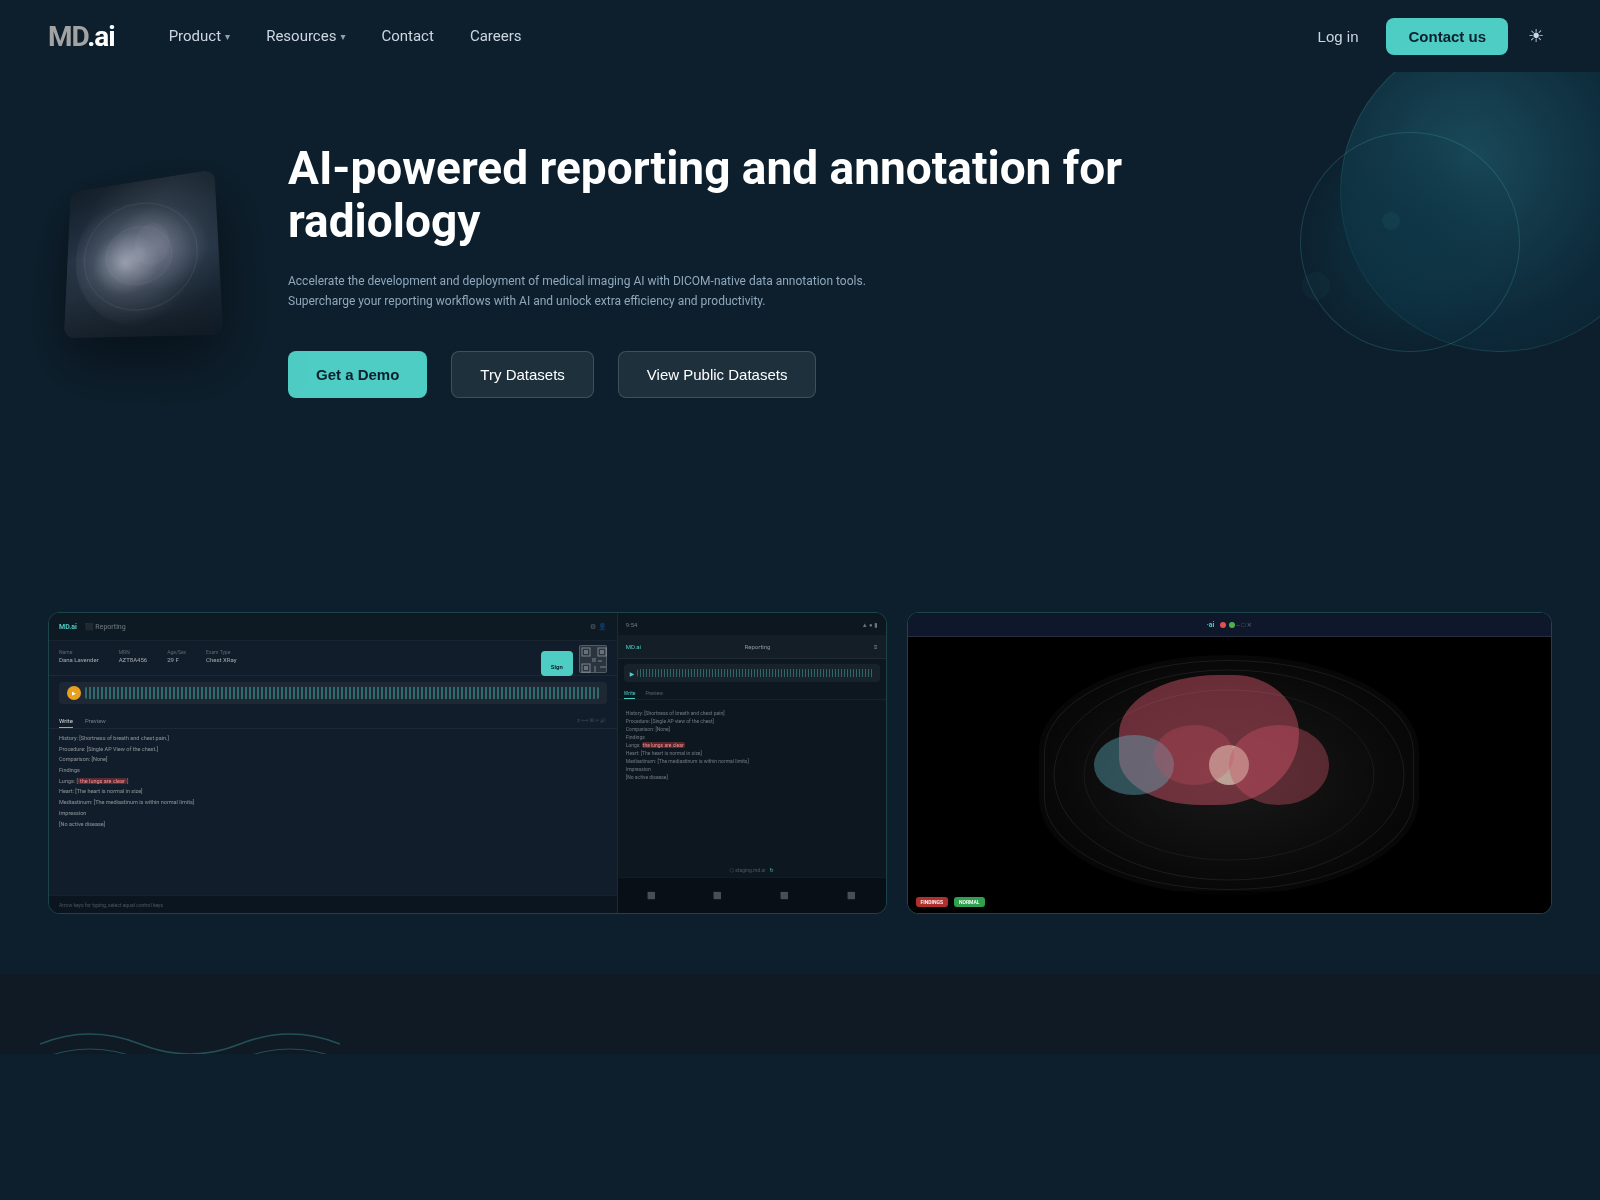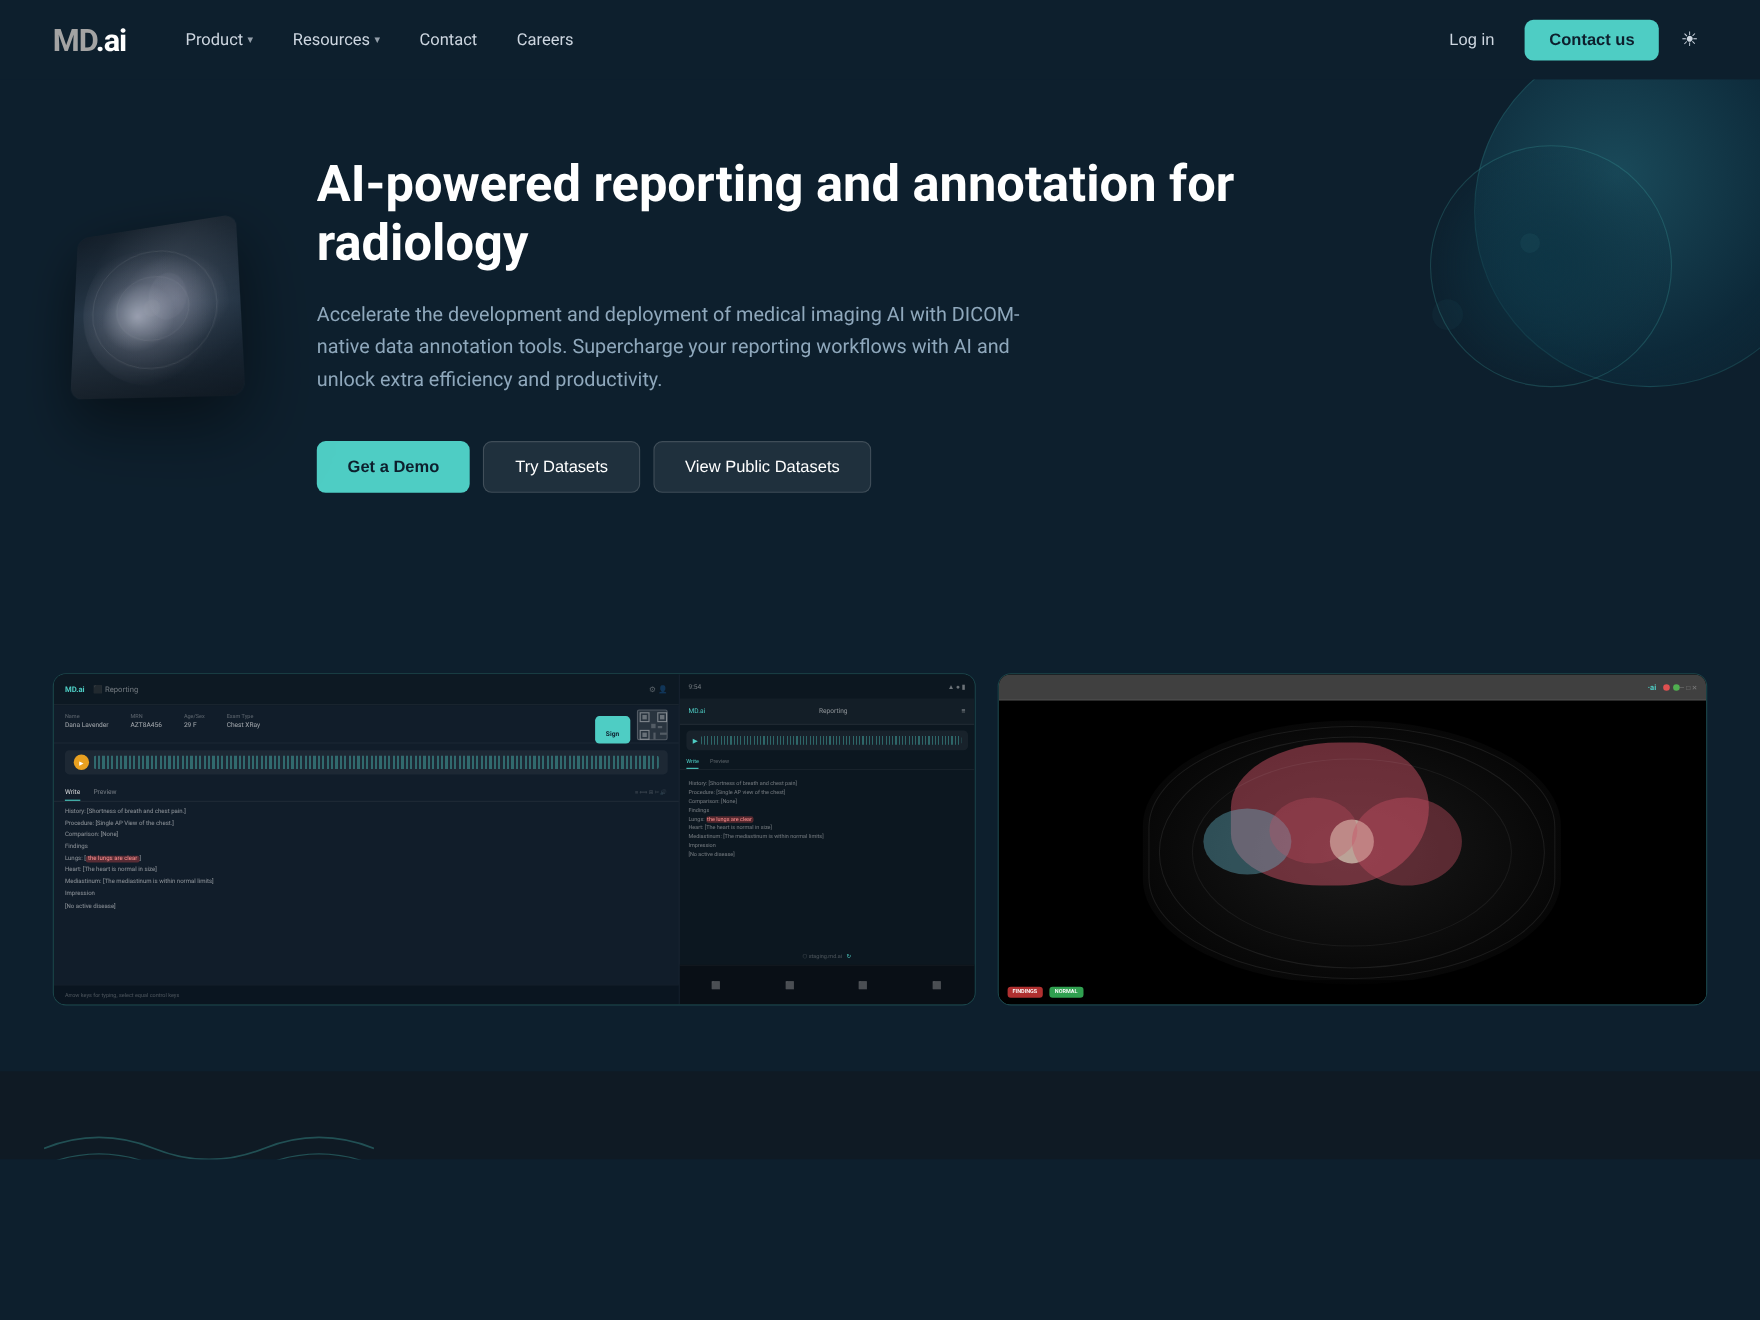--- a/index.html
+++ b/index.html
@@ -206,30 +206,30 @@
 
     .hero-headline {
       font-size: 46px;
       font-weight: 700;
       line-height: 1.15;
       margin-bottom: 24px;
       color: #ffffff;
     }
 
     .hero-sub {
-      font-size: 18px;
+      font-size: 12px;
       line-height: 1.65;
       color: #8fa8bc;
       max-width: 640px;
       margin-bottom: 40px;
     }
 
     .hero-buttons {
       display: flex;
-      gap: 12px;
+      gap: 24px;
       flex-wrap: wrap;
     }
 
     .btn-primary {
       background: #4ecdc4;
       color: #0d1f2d;
       font-size: 15px;
       font-weight: 600;
       border: none;
       cursor: pointer;
@@ -460,26 +460,26 @@
     .mock-ct-viewer {
       width: 100%;
       height: 300px;
       background: #000000;
       position: relative;
       overflow: hidden;
     }
 
     .ct-topbar {
       height: 24px;
-      background: #404040;
+      background: #0f172a;
       border-bottom: 1px solid rgba(255,255,255,0.1);
       display: flex;
       align-items: center;
       padding: 0 8px;
-      justify-content: flex-end;
+      justify-content: center;
     }
 
     .ct-topbar-left {
       display: flex;
       align-items: center;
       gap: 6px;
     }
 
     .ct-logo-small {
       font-size: 7px;

